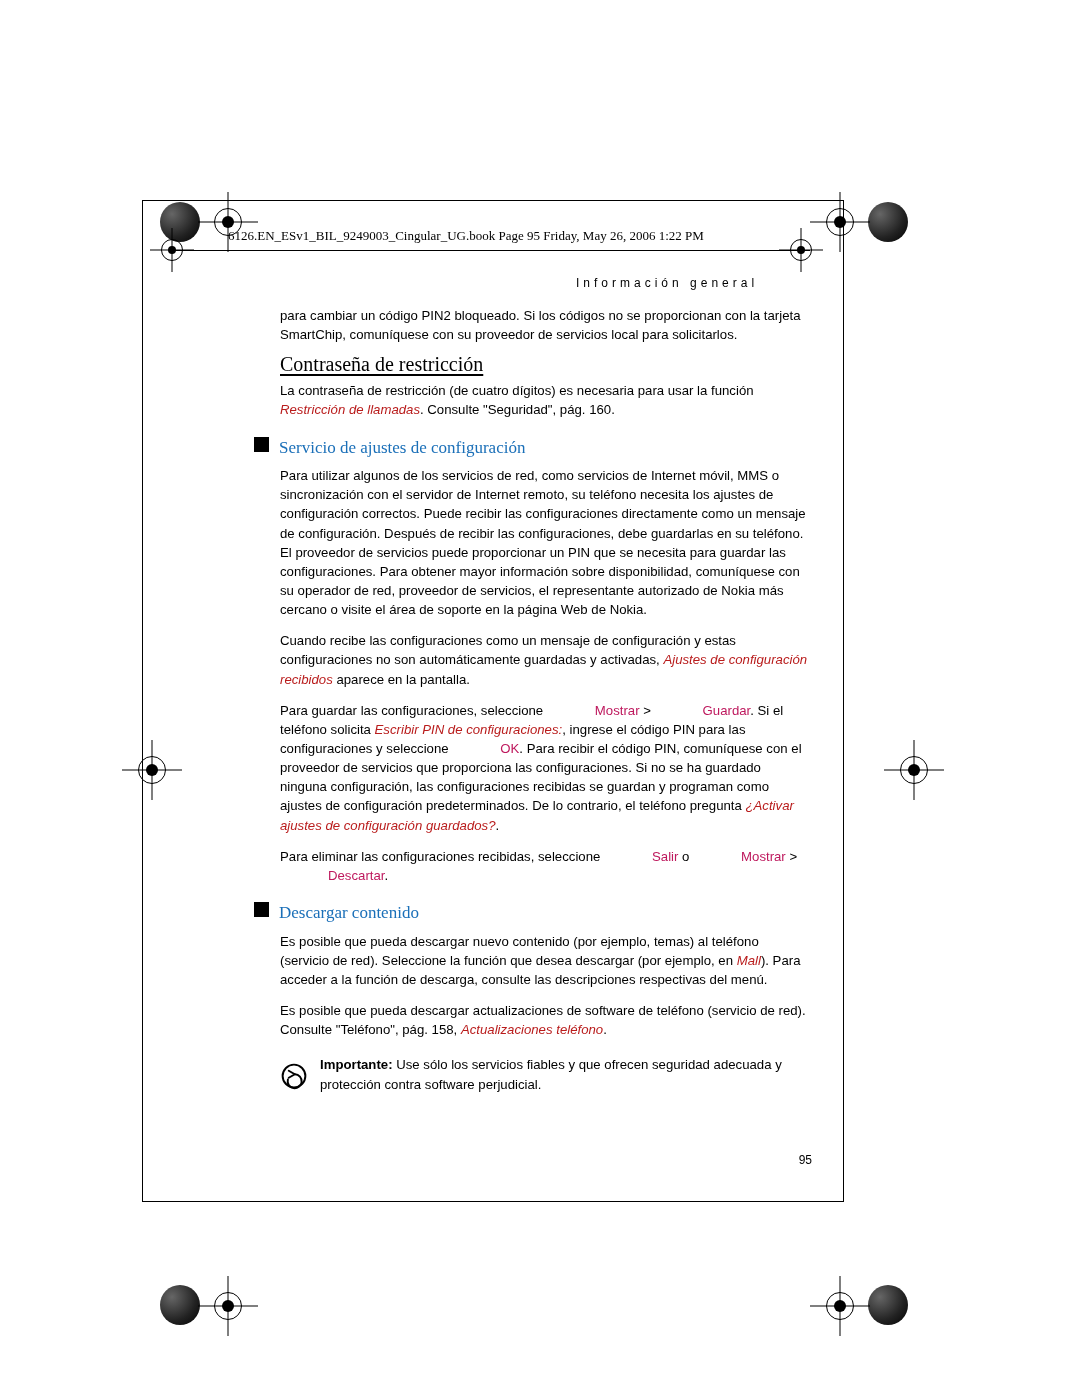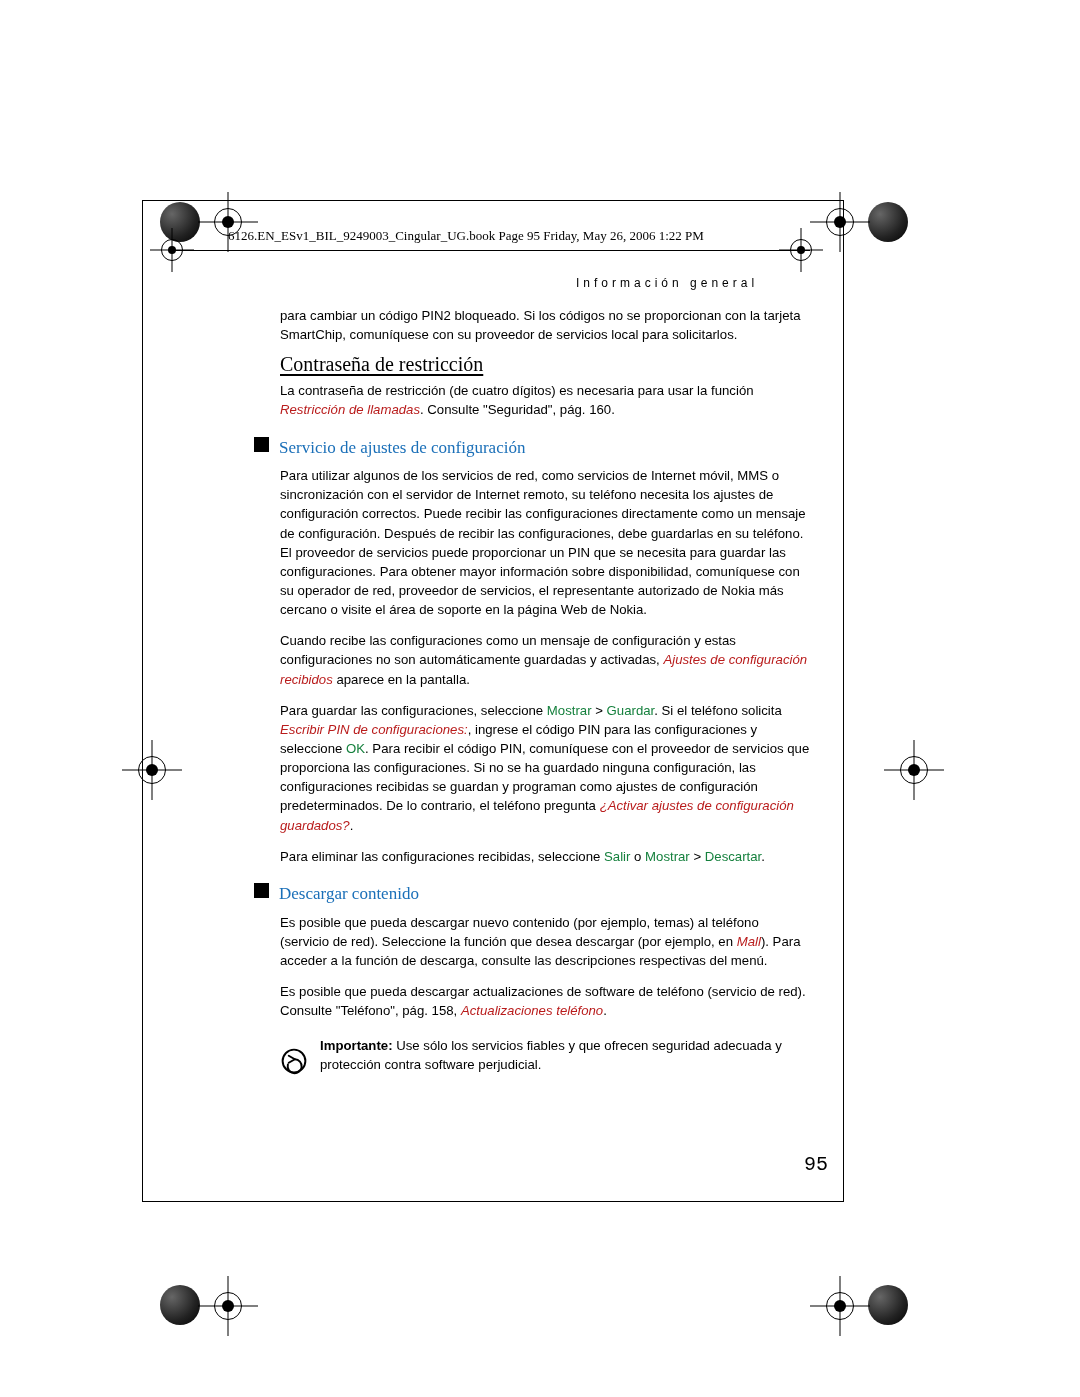--- a/index.html
+++ b/index.html
@@ -114,39 +114,39 @@
   }
   .section .sq {
     display: inline-block;
     width: 15px;
     height: 15px;
     background: #000;
     margin-right: 10px;
     vertical-align: 1px;
   }
   .link { color: #b91c1c; font-style: italic; }
-  .ui { color: #15803d; }
+  .ui { color: #be185d; margin-left: 48px; }
   .important-row {
     display: flex;
-    align-items: flex-end;
+    align-items: center;
     gap: 12px;
     margin-top: 4px;
   }
   .important-icon {
     flex: 0 0 28px;
     height: 28px;
     margin-top: 2px;
   }
   .important-txt { flex: 1; }
   .page-num {
     position: absolute;
-    right: 252px;
+    right: 268px;
     top: 1153px;
-    font-family: Liberation Mono, monospace;
-    font-size: 20px;
+    font-family: Liberation Sans, sans-serif;
+    font-size: 12px;
   }
   .gap { height: 6px; }
 </style>
 </head>
 <body>
 
 <div class="page-frame"></div>
 
 <div class="ball" style="left:160px; top:202px;"></div>
 <div class="ball" style="left:868px; top:202px;"></div>

